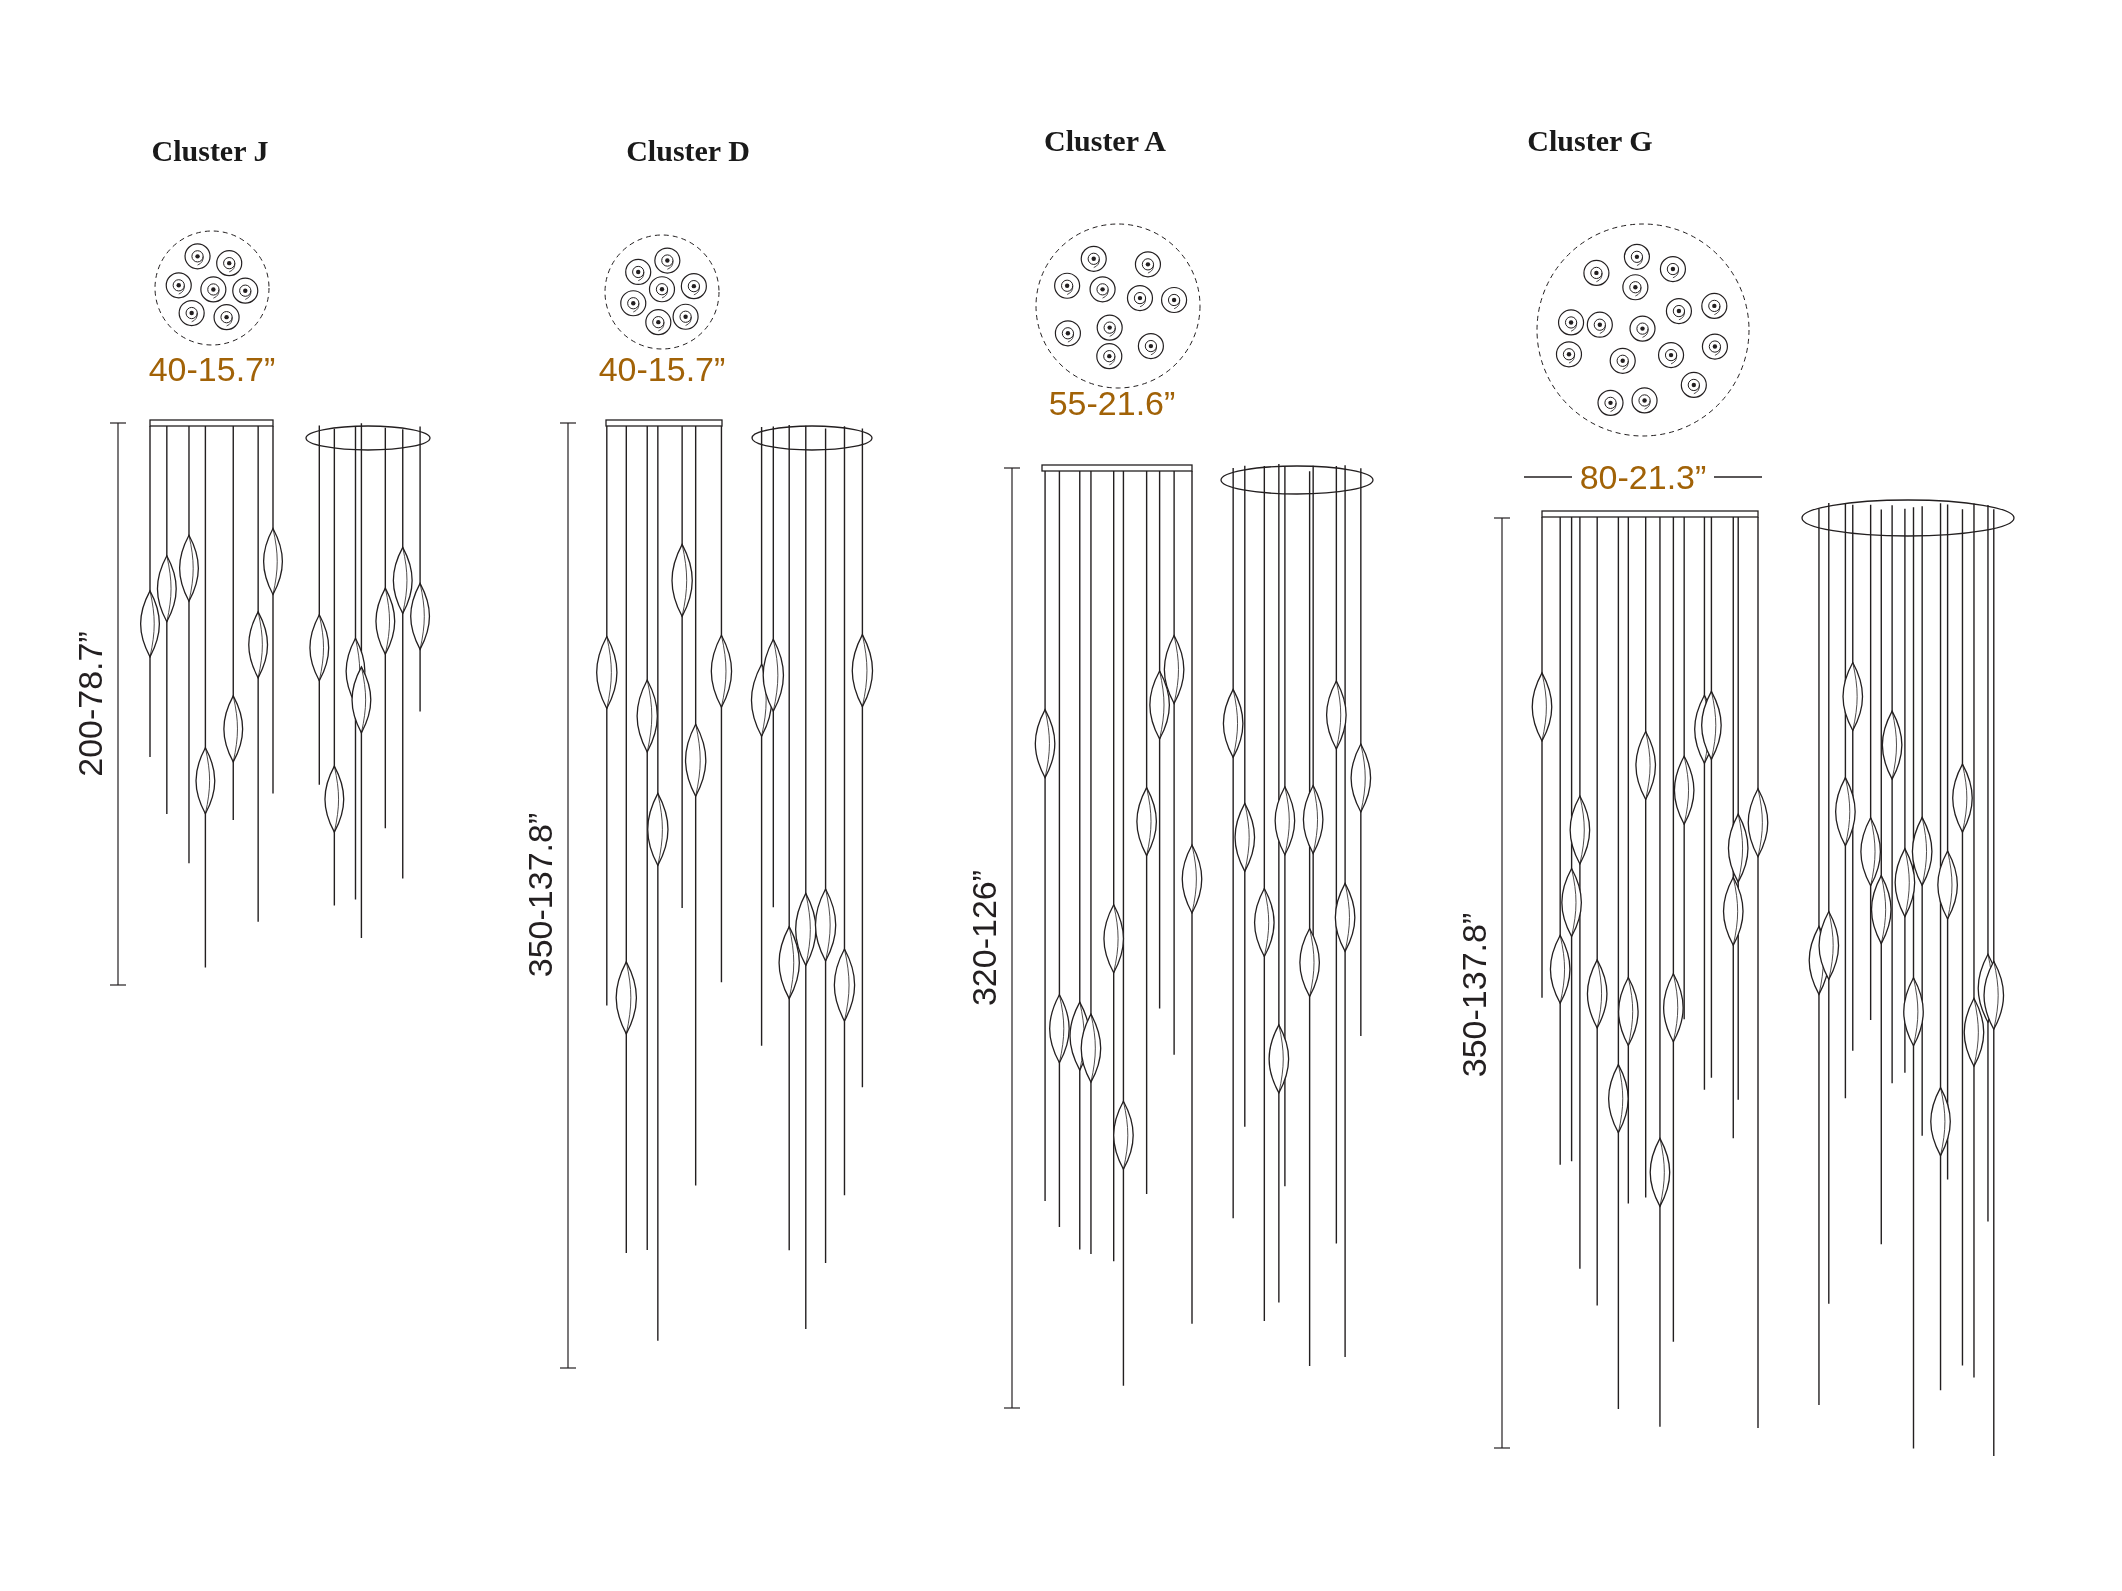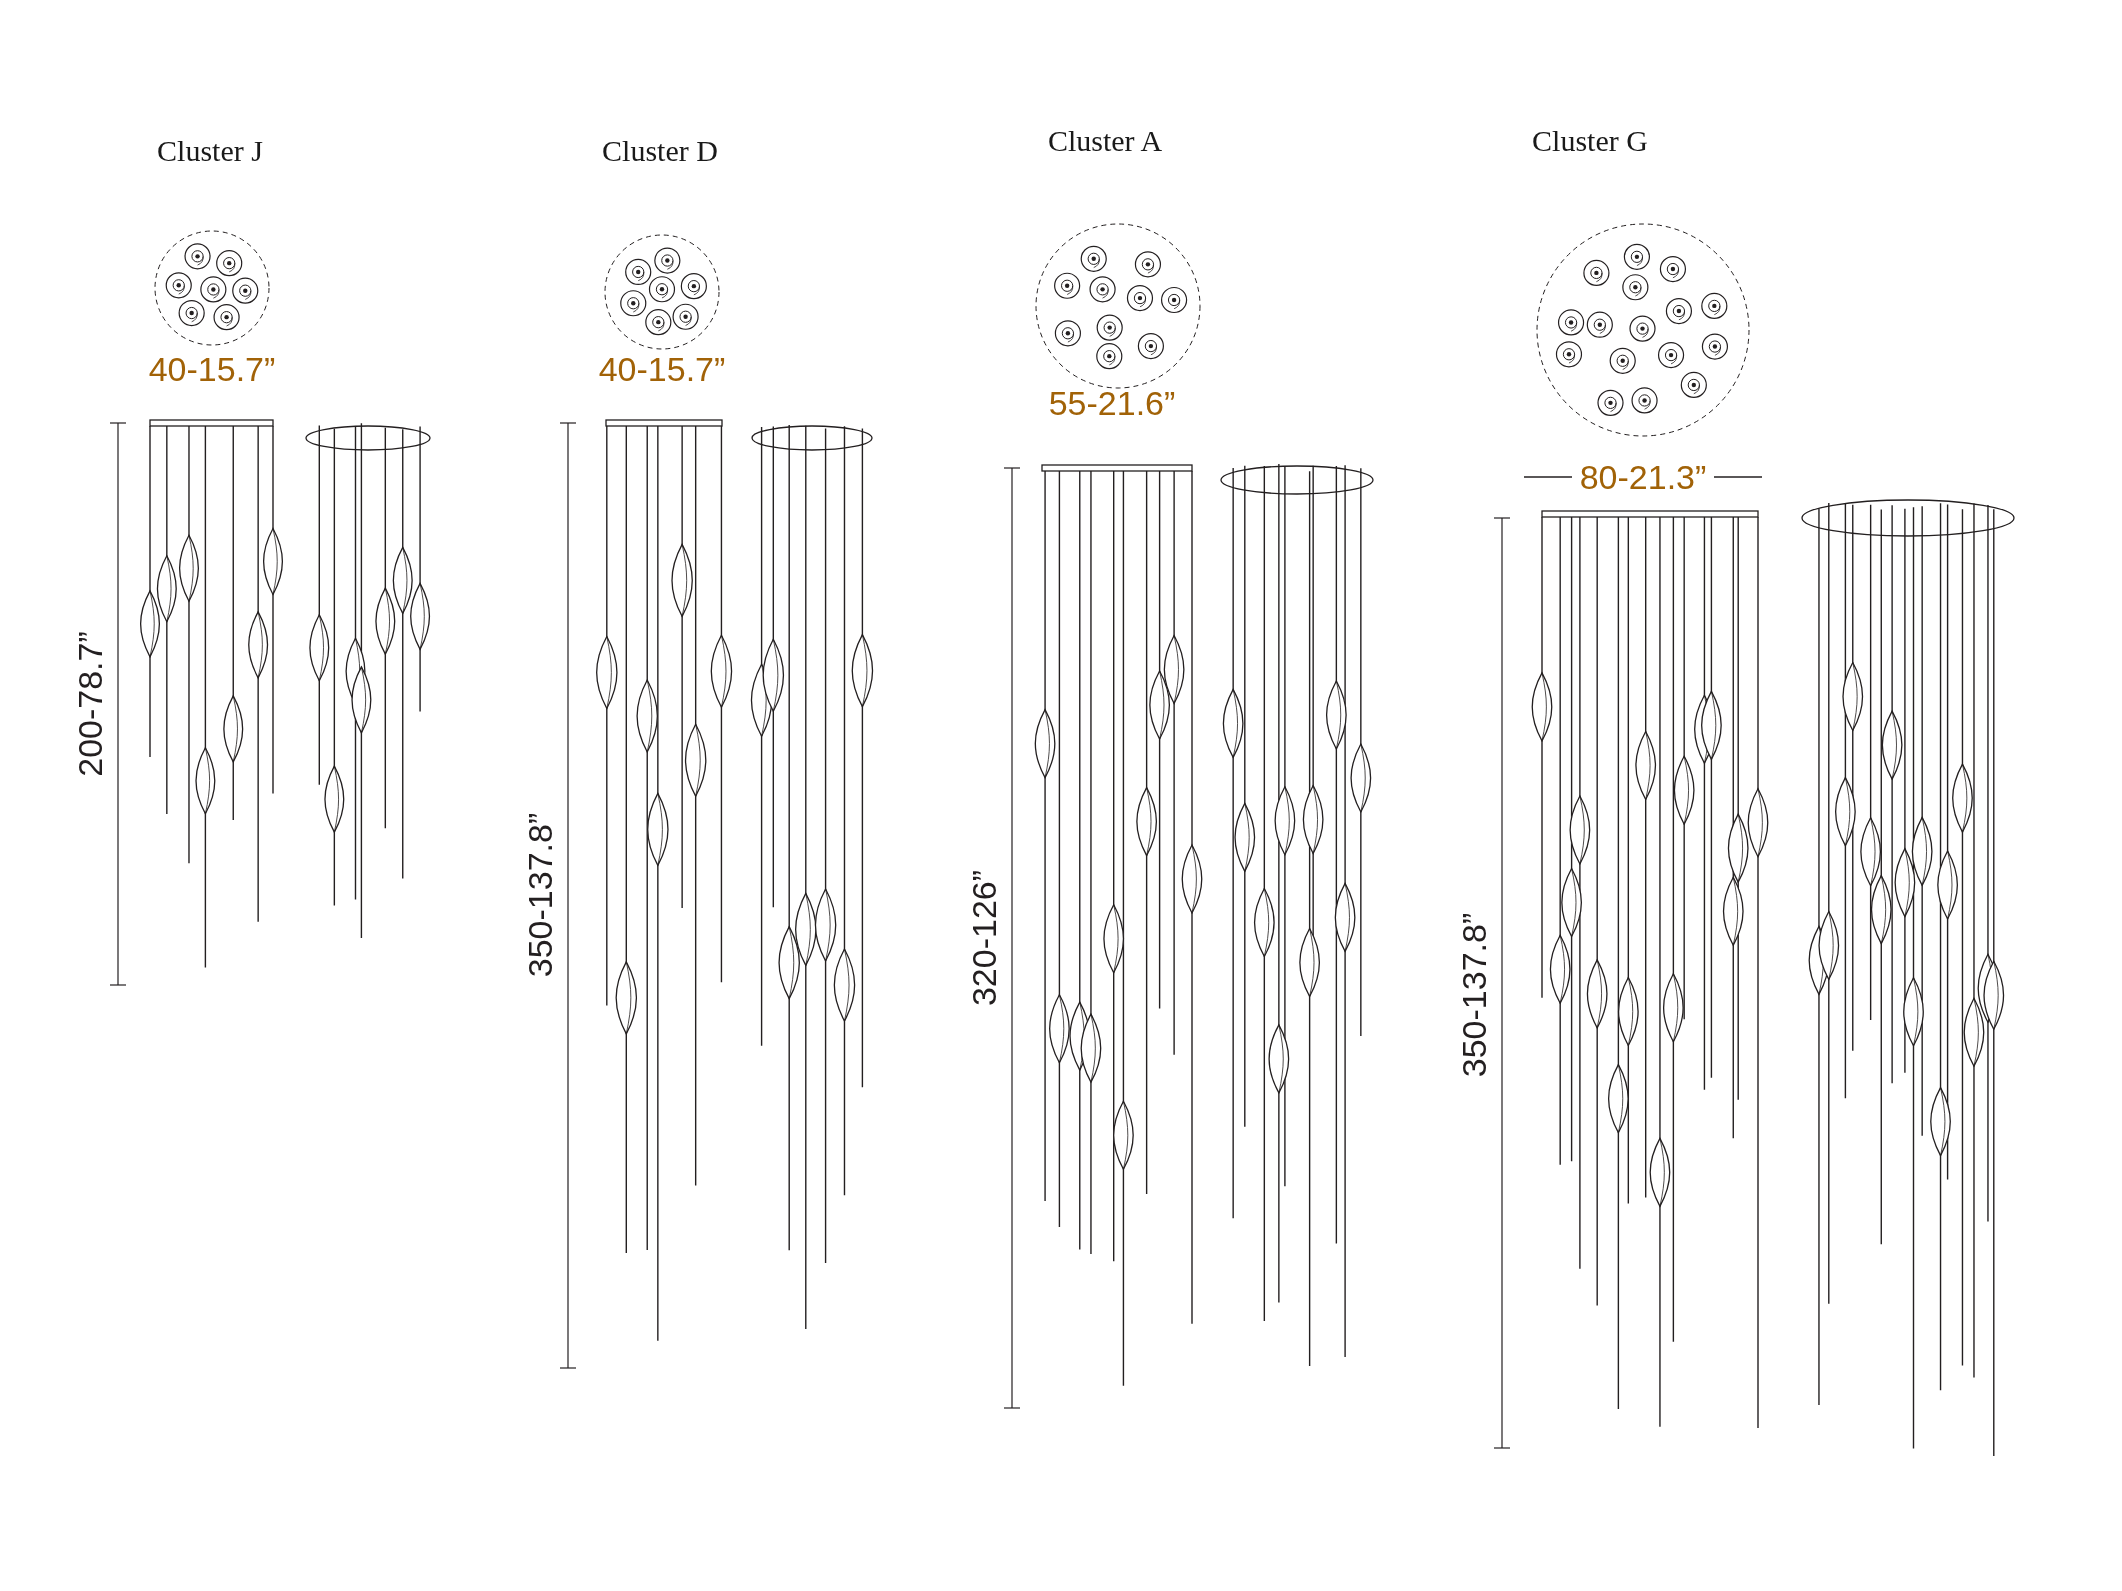--- a/index.html
+++ b/index.html
@@ -9,21 +9,21 @@
     background:#ffffff;
     font-family:"Liberation Sans", sans-serif;
     color:#231f20;
     overflow:hidden;
   }
   #drawing{position:absolute;left:0;top:0;}
   .cluster-title{
     position:absolute;
     transform:translateX(-50%);
     font-family:"Liberation Serif", serif;
-    font-weight:400;
+    font-weight:700;
     font-size:30px;
     color:#1a1a1a;
     white-space:nowrap;
   }
   .dim-width{
     position:absolute;
     transform:translateX(-50%);
     font-size:34px;
     color:#a16207;
     white-space:nowrap;
@@ -475,21 +475,21 @@
         <path d="M 1987.9628026345908 954.2464869911654 C 1993.8128026345908 980.7664869911654 1993.8128026345908 995.7264869911654 1987.9628026345908 1022.2464869911654" stroke-width="0.8"></path>
         <path d="M 1993.7846671094953 961.2787056444868 C 2006.7846671094953 985.0787056444867 2006.7846671094953 1005.4787056444868 1993.7846671094953 1029.2787056444868 C 1980.7846671094953 1005.4787056444868 1980.7846671094953 985.0787056444867 1993.7846671094953 961.2787056444868 Z" fill="#ffffff" stroke-width="1.3"></path>
         <path d="M 1993.7846671094953 961.2787056444868 C 1999.6346671094952 987.7987056444867 1999.6346671094952 1002.7587056444868 1993.7846671094953 1029.2787056444868" stroke-width="0.8"></path>
       </g>
     </svg>
 
   <div class="cluster-title" style="left:210px;top:134px">Cluster J</div>
   <div class="dim-width" style="left:212px;top:350px">40-15.7”</div>
   <div class="dim-height" style="left:90px;top:704px">200-78.7”</div>
 
-  <div class="cluster-title" style="left:660px;top:134px">Cluster D</div>
+  <div class="cluster-title" style="left:688px;top:134px">Cluster D</div>
   <div class="dim-width" style="left:662px;top:350px">40-15.7”</div>
   <div class="dim-height" style="left:540px;top:895px">350-137.8”</div>
 
   <div class="cluster-title" style="left:1105px;top:124px">Cluster A</div>
   <div class="dim-width" style="left:1112px;top:384px">55-21.6”</div>
   <div class="dim-height" style="left:984px;top:938px">320-126”</div>
 
   <div class="cluster-title" style="left:1590px;top:124px">Cluster G</div>
   <div class="dim-width" style="left:1643px;top:458px">80-21.3”</div>
   <div class="dim-height" style="left:1474px;top:995px">350-137.8”</div>

